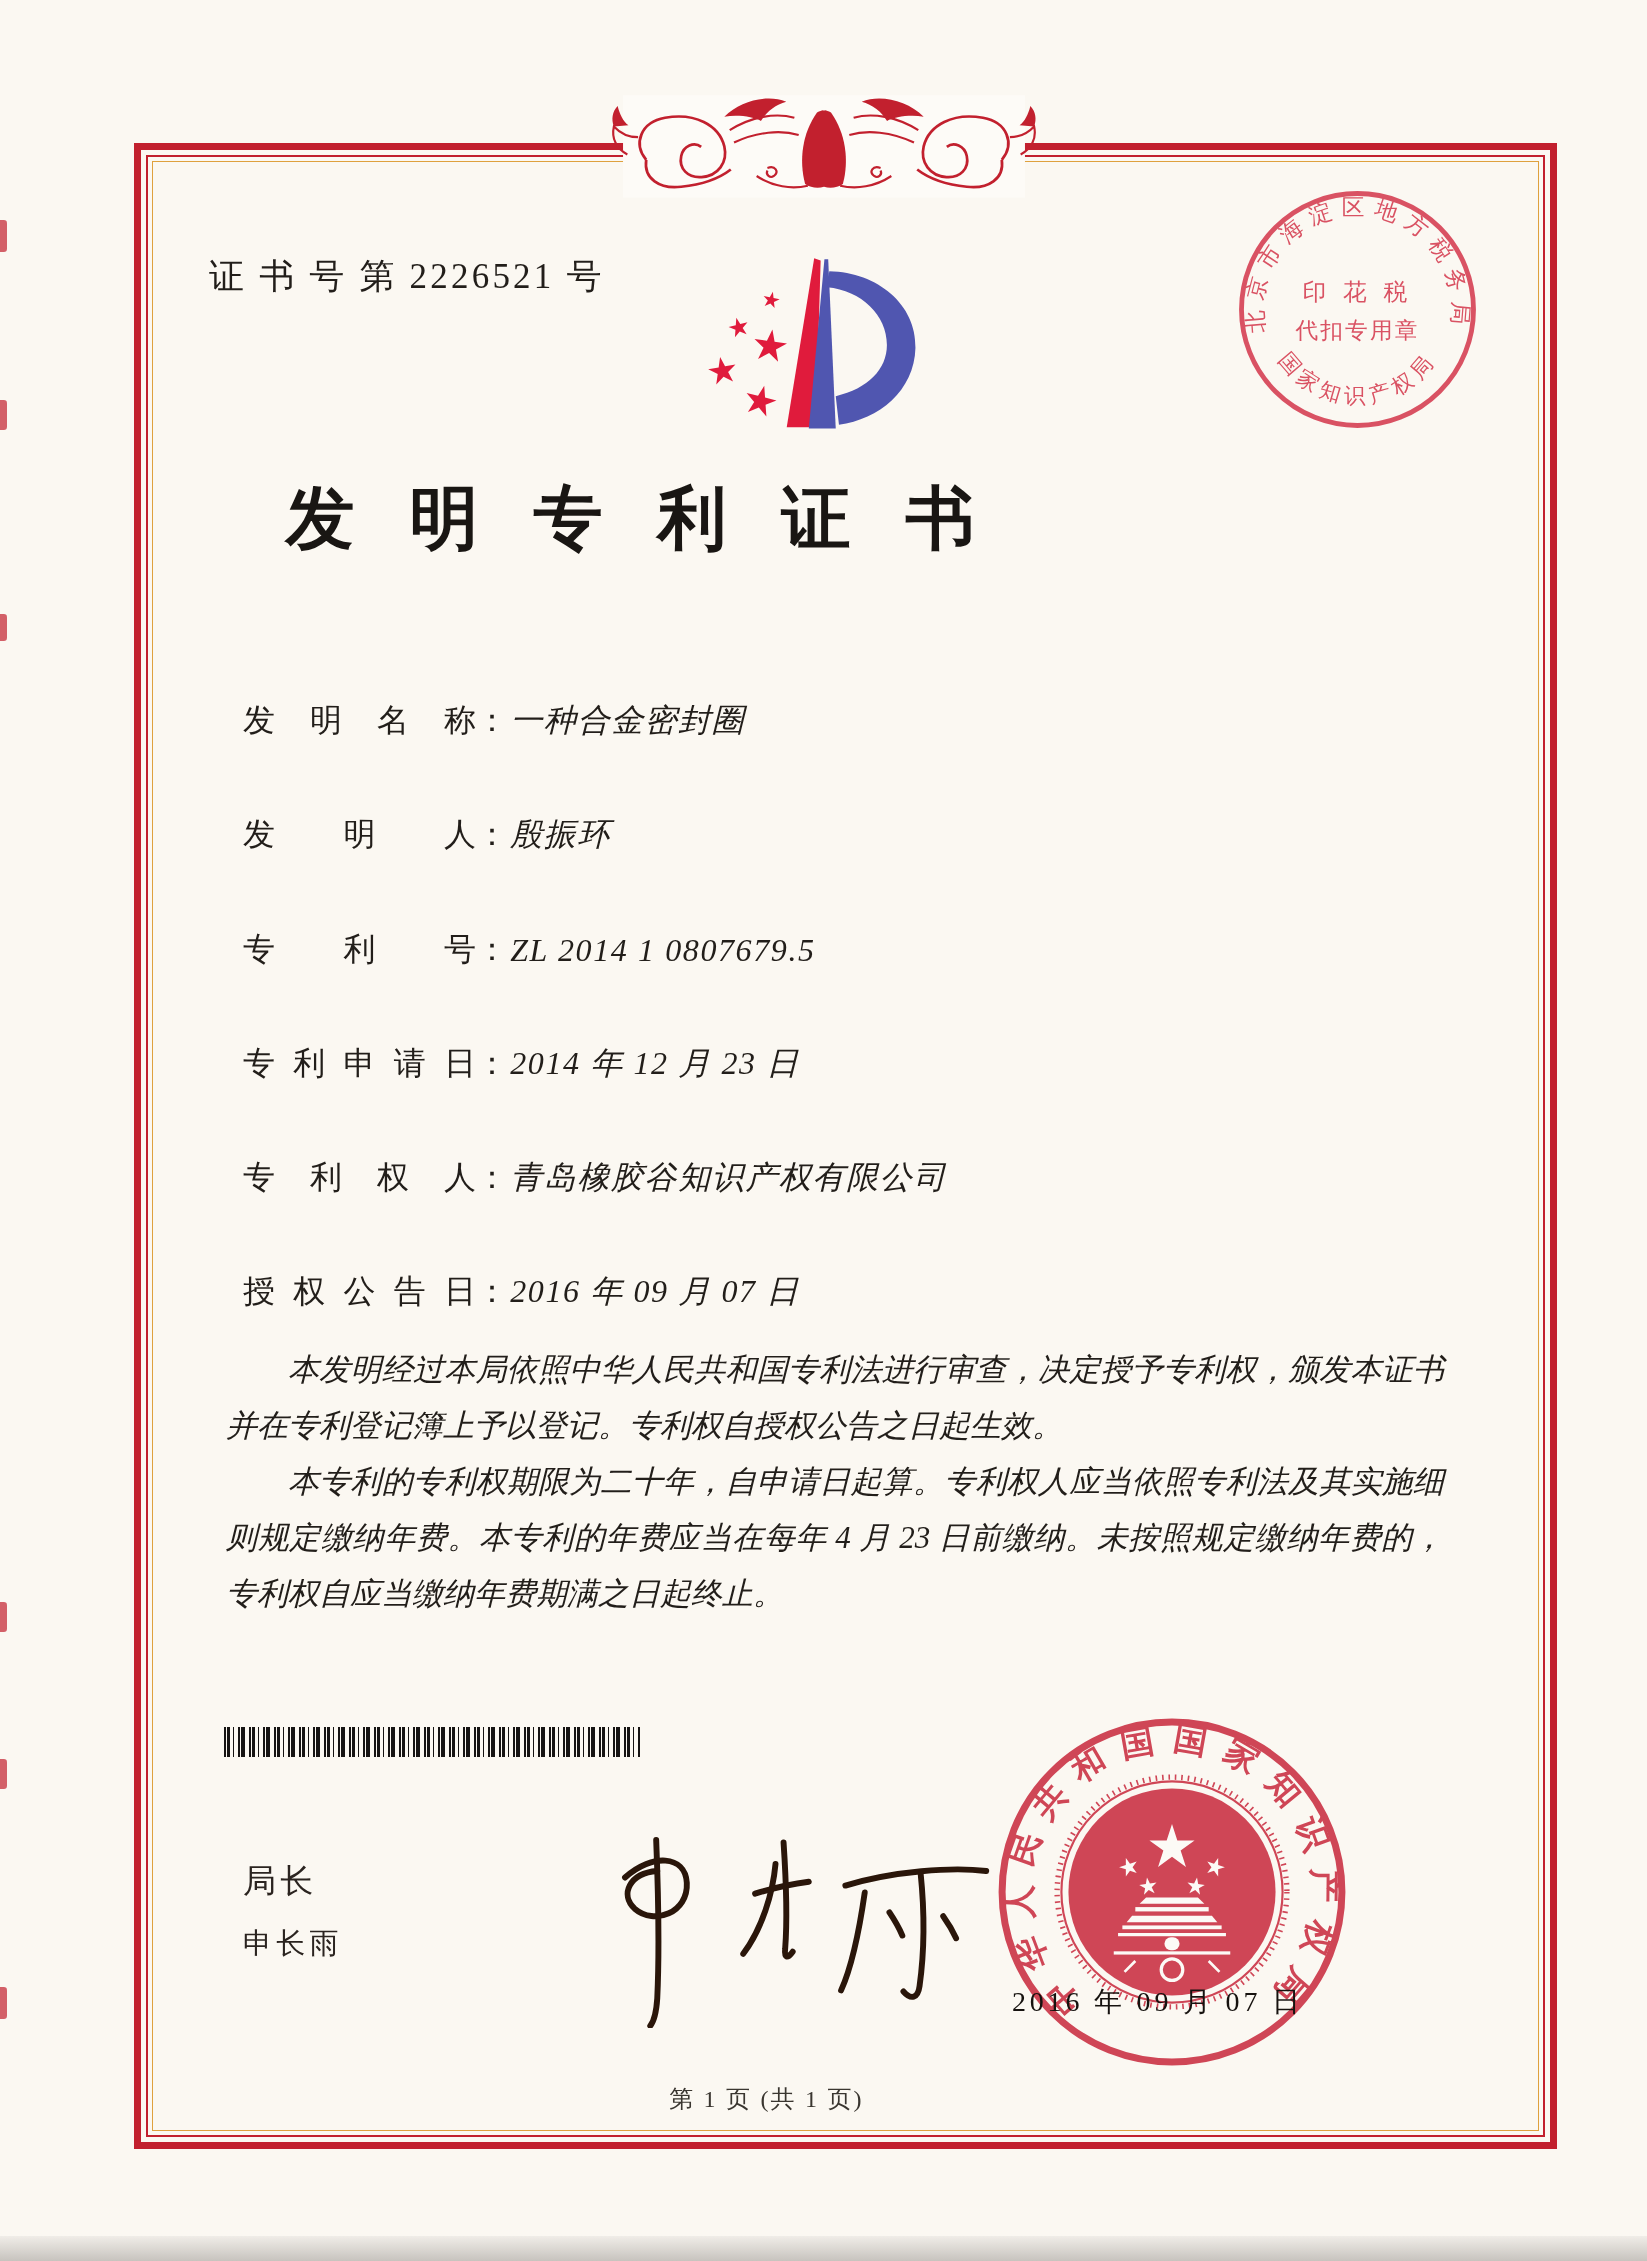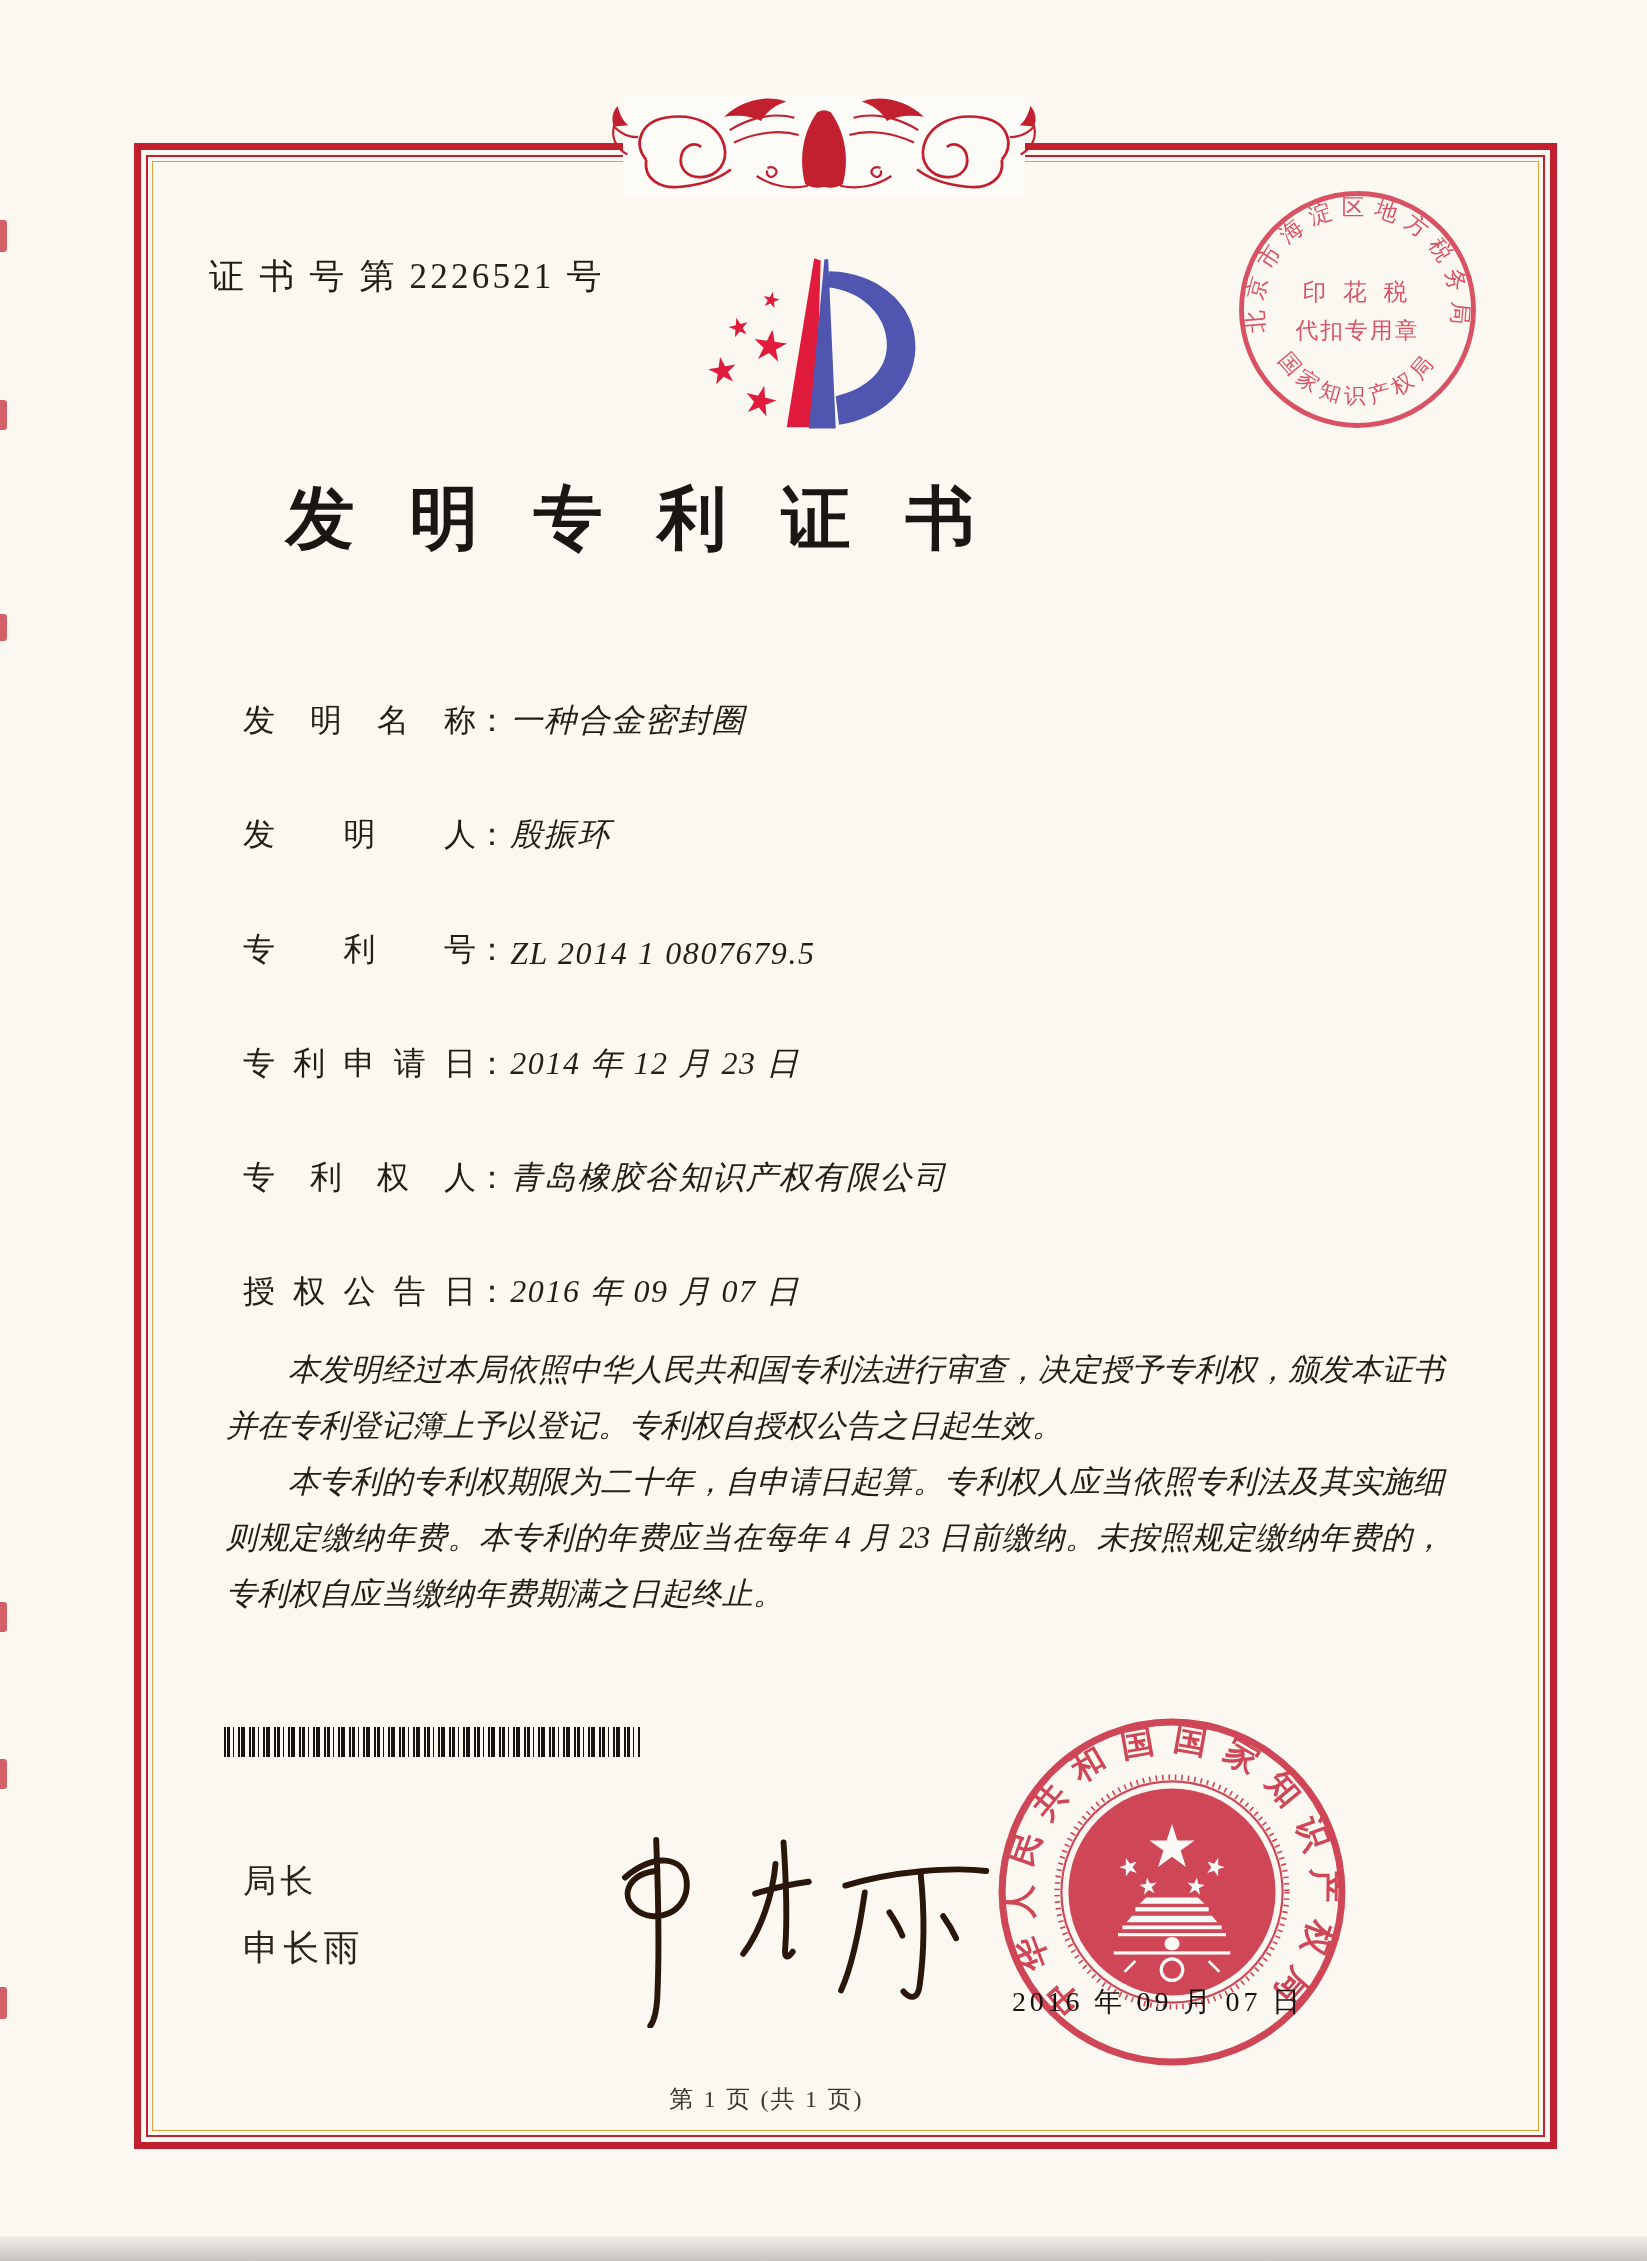--- a/index.html
+++ b/index.html
@@ -12,40 +12,40 @@
   .frame-outer { position:absolute; left:134px; top:143px; width:1423px; height:2006px;
     border:7px solid var(--frame_red); box-sizing:border-box; }
   .frame-mid { position:absolute; inset:4.8px; border:2.7px solid var(--frame_red); }
   .frame-inner { position:absolute; inset:3.8px; border:1.6px solid var(--gold_line); }
   
   .cert-no { position:absolute; left:209px; top:253px; font-size:35px; color:var(--ink);
     letter-spacing:3.2px; white-space:nowrap; }
   .main-title { position:absolute; left:0; top:473px; width:1315px; text-align:center;
     font-size:69px; font-weight:bold; color:#191613; letter-spacing:55px; 
     box-sizing:border-box; white-space:nowrap; }
-  .field-row { position:absolute; left:243px; display:flex; align-items:flex-end;
+  .field-row { position:absolute; left:243px; display:flex; align-items:center;
     font-size:32px; color:var(--ink); white-space:nowrap; }
   .field-label { width:233px; text-align:justify; text-align-last:justify;
     text-justify:inter-character; display:inline-block; }
   .field-colon { margin-right:2.2px; }
   .field-value { letter-spacing:1.6px;font-style:italic; }
   .r1{top:699px}.r2{top:813px}.r3{top:928px}.r4{top:1042px}.r5{top:1156px}.r6{top:1270px}
   .paras { position:absolute; left:226px; top:1342px; width:1218px; font-size:31px;
     line-height:56px; text-align:justify; color:var(--ink);font-style:italic; }
   .paras p { margin:0; text-indent:2em; }
   .barcode { position:absolute; left:224px; top:1727px; width:416px; height:30px;
     background:repeating-linear-gradient(90deg,
       #161413 0 1.6px, transparent 1.6px 2.7px,
       #161413 2.7px 6px, transparent 6px 8.6px,
       #161413 8.6px 9.7px, transparent 9.7px 14px,
       #161413 14px 15.6px, transparent 15.6px 16.7px,
       #161413 16.7px 20.5px, transparent 20.5px 25px); }
   .director-title { position:absolute; left:243px; top:1859px; font-size:33px; color:#2b2420;
     letter-spacing:4.3px; }
-  .director-name { position:absolute; left:243px; top:1924px; font-size:36px; color:#2b2420;
+  .director-name { position:absolute; left:243px; top:1924px; font-size:29px; color:#2b2420;
     letter-spacing:4.3px; }
   .seal-date { position:absolute; left:1012px; top:1983px; font-size:28px; color:#16120f;
     letter-spacing:3.8px; white-space:nowrap; }
   .footer-page { position:absolute; left:0; top:2083px; width:1647px; text-align:center;
     font-size:24px; color:#3a3630; transform:translateX(-57px); letter-spacing:2.2px; }
   
   .stroke-red { stroke:var(--frame_red); fill:none; }
   .fill-red { fill:var(--frame_red); }
   .stamp-red-stroke { stroke:var(--stamp_red); fill:none; }
   .stamp-red-text { fill:var(--stamp_red); font-family:"Liberation Serif","DejaVu Serif",serif; }

